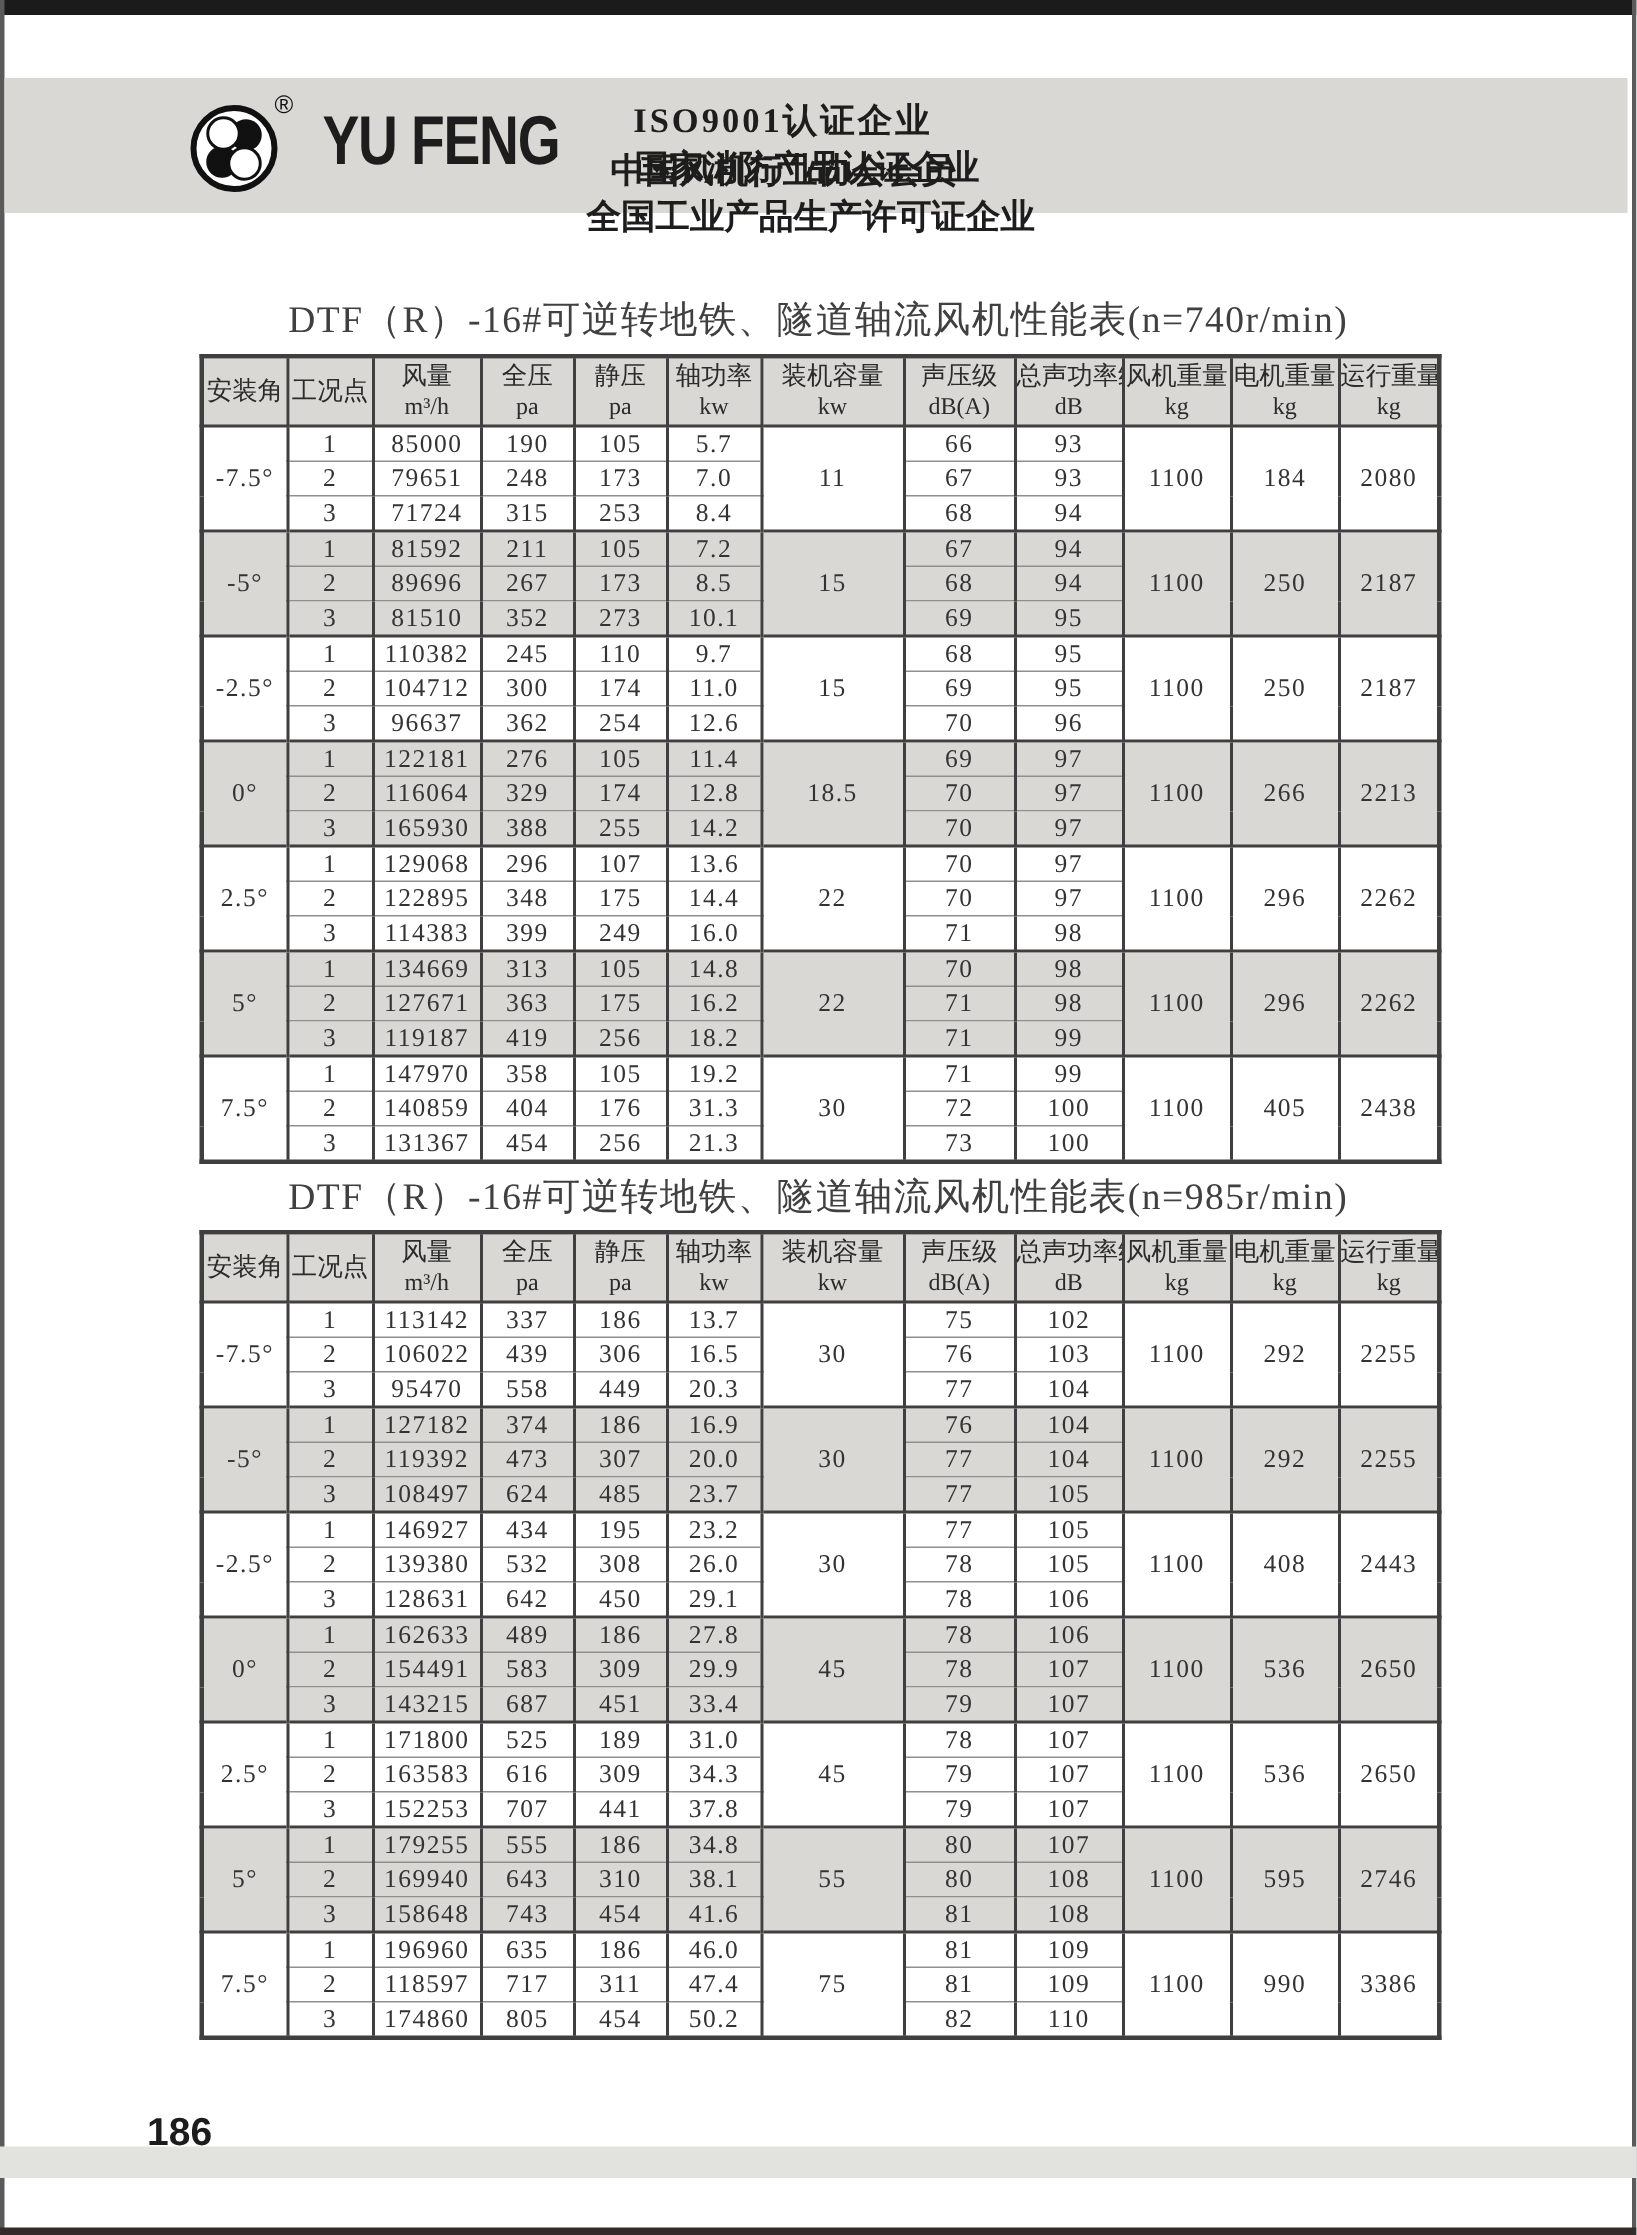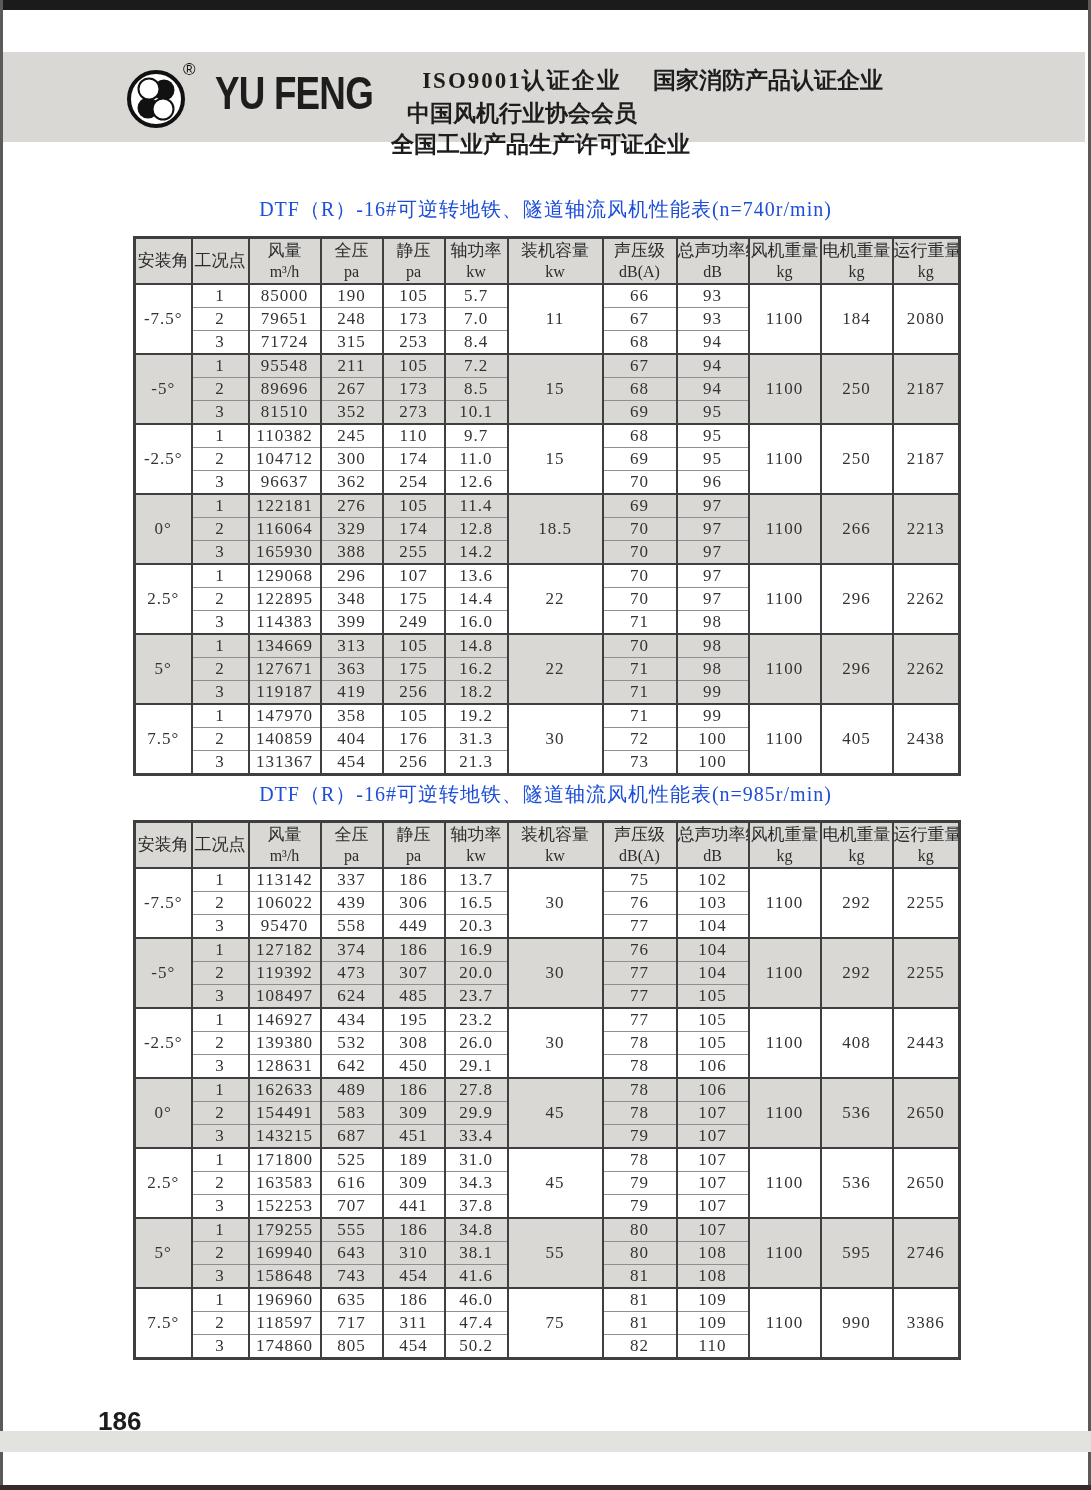--- a/index.html
+++ b/index.html
@@ -15,25 +15,25 @@
   .brand-band{position:absolute;top:52px;left:3px;width:1082px;height:90px;background:#d9d8d4;}
   .logo{position:absolute;left:120px;top:5px;width:78px;height:80px;}
   .brand-name{
     position:absolute;left:212px;top:18px;font-family:"Liberation Sans","DejaVu Sans",sans-serif;
     font-weight:bold;font-size:46px;letter-spacing:-1px;transform:scaleX(.80);transform-origin:left center;
     color:#1d1d1d;line-height:1;
   }
   .cert-row{position:absolute;left:388px;font-size:23px;font-weight:bold;color:#1d1d1d;display:flex;white-space:nowrap;}
   .cert-row .c-left{width:262px;text-align:center;}
   .cert-row .c-right{text-align:right;}
-  .cert-row1{top:13px;}
+  .cert-row1{top:13px;flex-direction:column;}
   .cert-row2{top:46px;flex-direction:column;}
   .cert-row1 .c-left{letter-spacing:2px;}
 
-  .tbl-title{position:absolute;left:133px;width:825px;text-align:center;font-size:20px;letter-spacing:1px;color:#1d4ed8;white-space:nowrap;}
+  .tbl-title{position:absolute;left:133px;width:825px;text-align:center;font-size:25px;letter-spacing:1px;color:#404040;white-space:nowrap;}
   #title-740{top:196px;}
   #title-985{top:781px;}
 
   .perf-table{position:absolute;left:133px;font-family:Liberation Serif, serif;}
   #table-740{top:236px;}
   #table-985{top:820px;}
 
   table.perf{border-collapse:collapse;table-layout:fixed;width:825px;border:3px solid #3f3f3f;}
   table.perf th,table.perf td{
     border-left:2px solid #3f3f3f;border-right:2px solid #3f3f3f;
@@ -178,21 +178,21 @@
           <td>71724</td>
           <td>315</td>
           <td>253</td>
           <td>8.4</td>
           <td>68</td>
           <td>94</td>
         </tr>
         <tr class="g-first shade">
           <td rowspan="3">-5°</td>
           <td>1</td>
-          <td>95548</td>
+          <td>81592</td>
           <td>211</td>
           <td>105</td>
           <td>7.2</td>
           <td rowspan="3">15</td>
           <td>67</td>
           <td>94</td>
           <td rowspan="3">1100</td>
           <td rowspan="3">250</td>
           <td rowspan="3">2187</td>
         </tr>

